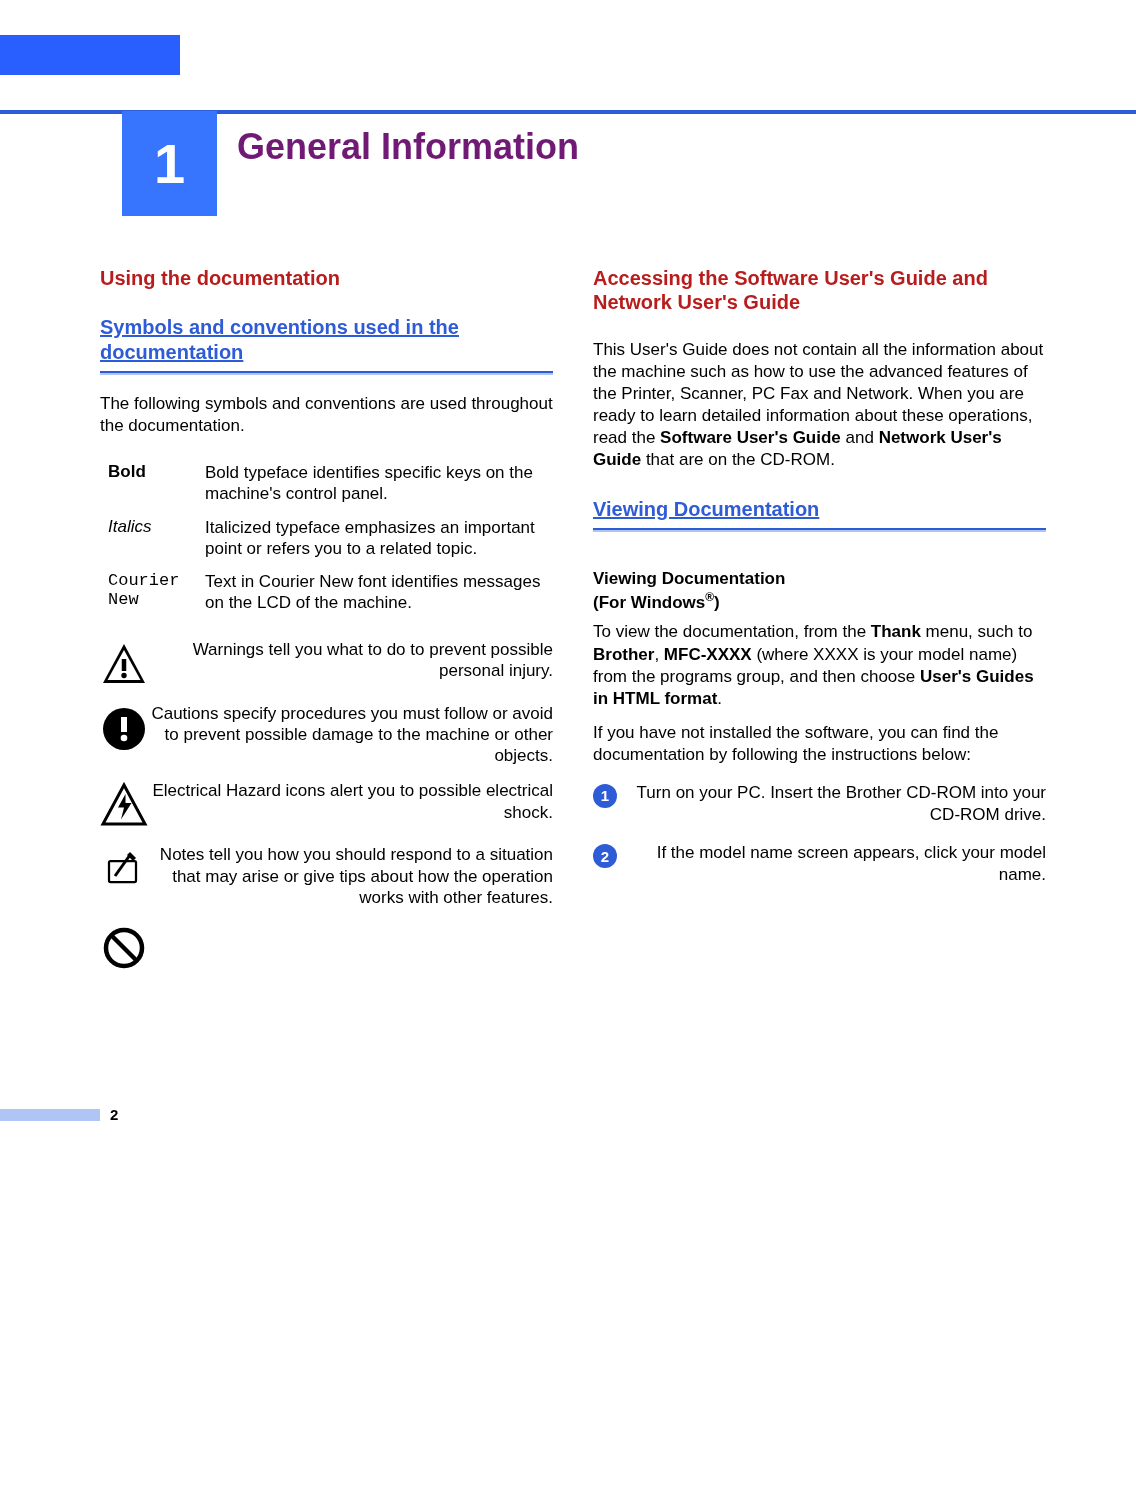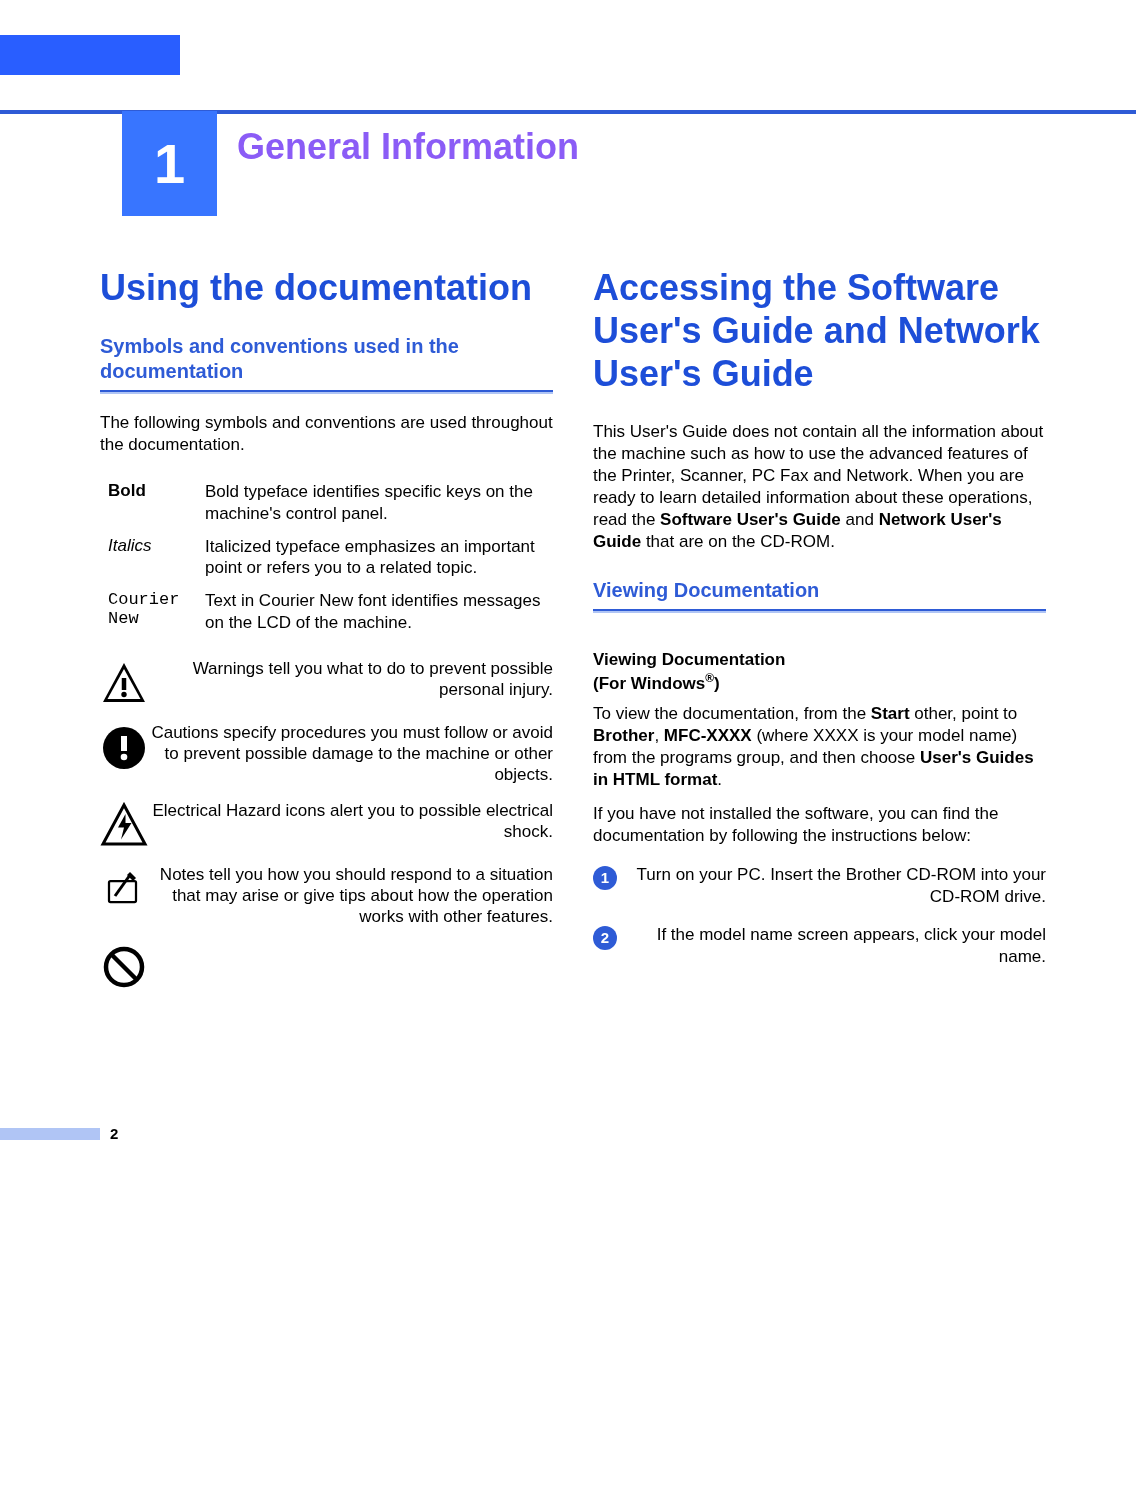--- a/index.html
+++ b/index.html
@@ -47,50 +47,51 @@
       margin-left: 122px;
     }
     .chapter-number {
       font-size: 56px;
       font-weight: bold;
       color: #fff;
     }
     .chapter-title {
       font-size: 36px;
       font-weight: bold;
-      color: #8b5cf6;
+      color: #701a75;
       margin-left: 20px;
       margin-top: 15px;
     }
     .content {
       display: flex;
       padding: 50px 90px 40px 100px;
       gap: 40px;
     }
     .column {
       flex: 1;
     }
     h2.section-title {
-      font-size: 36px;
-      font-weight: bold;
-      color: #1d4ed8;
+      font-size: 20px;
+      font-weight: bold;
+      color: #b91c1c;
       margin-bottom: 25px;
       line-height: 1.2;
     }
     .body-text {
       font-size: 17px;
       line-height: 1.3;
       margin-bottom: 25px;
     }
     h3.subsection-title {
       font-size: 20px;
       font-weight: bold;
       color: #2e5bd6;
       margin-bottom: 6px;
       line-height: 1.25;
+      text-decoration: underline;
     }
     .subsection-underline {
       height: 4px;
       background: linear-gradient(to bottom, #2e5bd6 0%, #2e5bd6 50%, #b0c5f5 50%, #b0c5f5 100%);
       margin-bottom: 18px;
     }
     .conv-table {
       margin-top: 15px;
       margin-bottom: 25px;
     }
@@ -287,21 +288,21 @@
     <div class="subsection-underline"></div>
 
     <div style="height:18px"></div>
 
     <h4 class="subtitle">
       <span>Viewing Documentation</span><br>
       <span>(For Windows</span><span class="reg">®</span><span>)</span>
     </h4>
 
     <p class="body-text" style="margin-bottom:12px">
-      <span>To view the documentation, from the </span><span class="bold">Start</span><span> other, point to </span><span class="bold">Brother</span><span>, </span><span class="bold">MFC-XXXX</span><span> (where XXXX is your model name) from the programs group, and then choose </span><span class="bold">User's Guides in HTML format</span><span>.</span>
+      <span>To view the documentation, from the </span><span class="bold">Thank</span><span> menu, such to </span><span class="bold">Brother</span><span>, </span><span class="bold">MFC-XXXX</span><span> (where XXXX is your model name) from the programs group, and then choose </span><span class="bold">User's Guides in HTML format</span><span>.</span>
     </p>
 
     <p class="body-text" style="margin-bottom:16px">If you have not installed the software, you can find the documentation by following the instructions below:</p>
 
     <div class="step-row">
       <div class="step-badge">1</div>
       <div class="step-text">Turn on your PC. Insert the Brother CD-ROM into your CD-ROM drive.</div>
     </div>
     <div class="step-row">
       <div class="step-badge">2</div>

